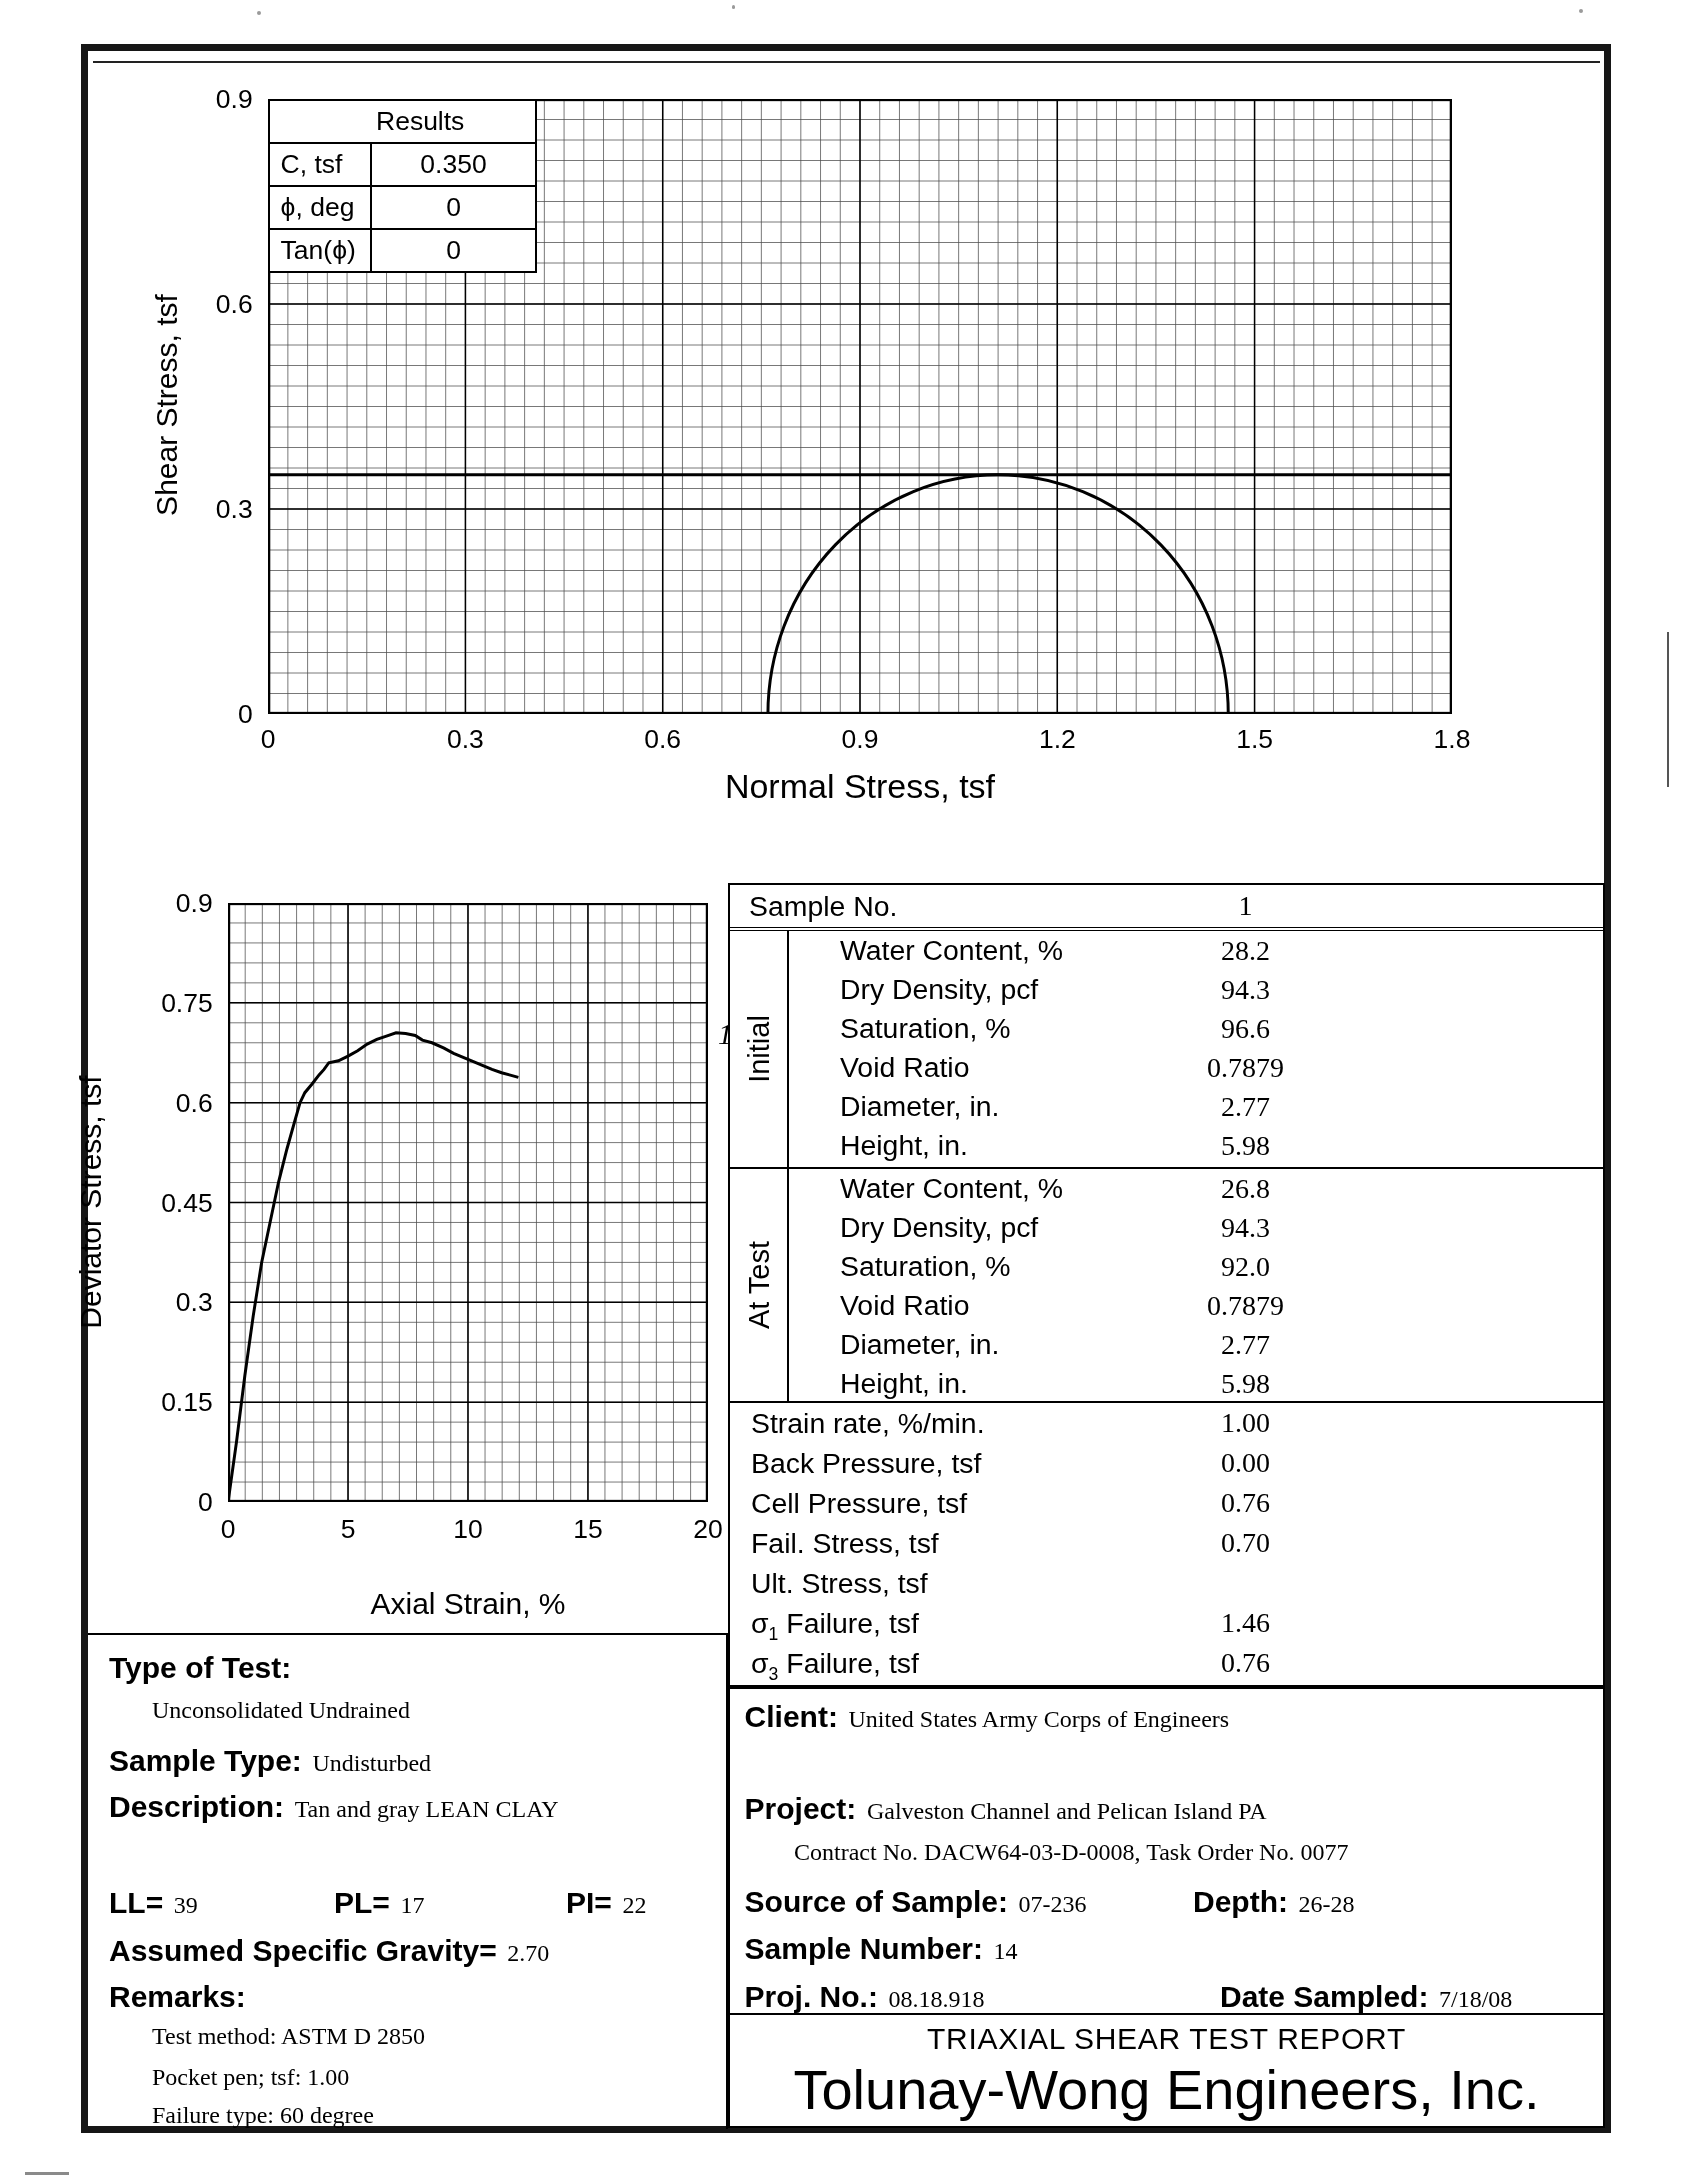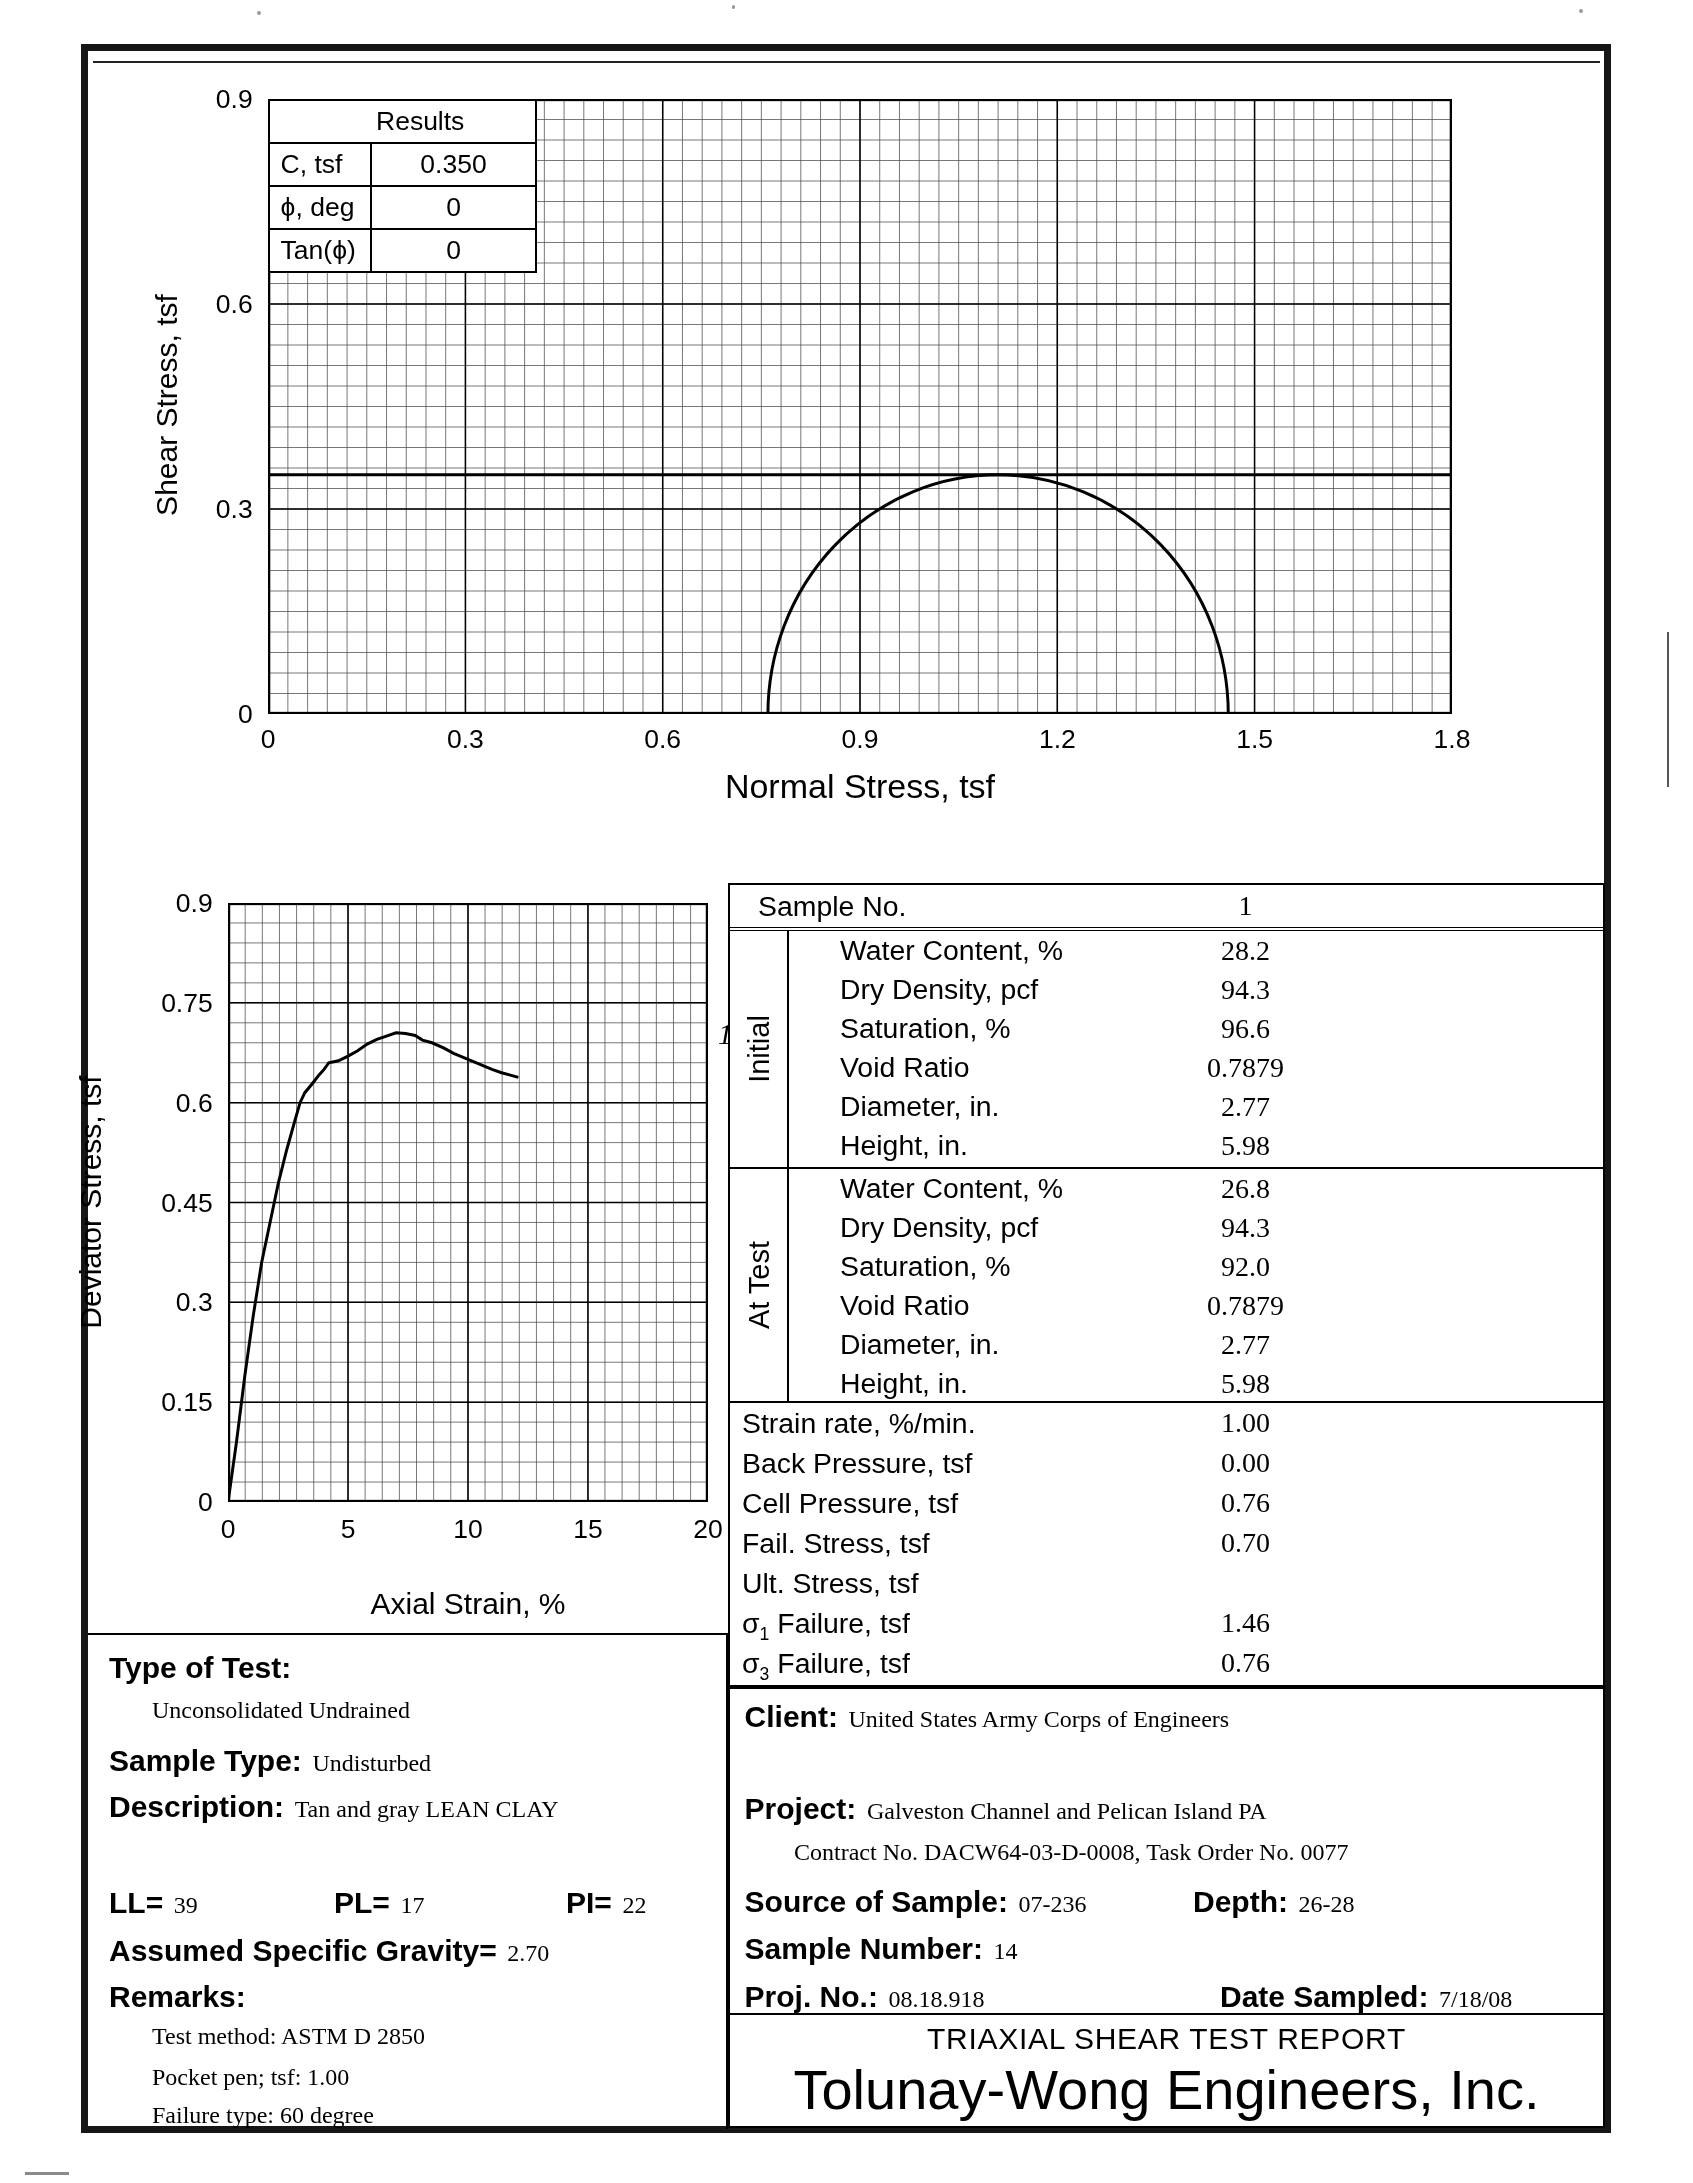--- a/index.html
+++ b/index.html
@@ -45,30 +45,30 @@
   .r-head{height:41px;line-height:41px;border-bottom:2px solid #000;
           padding-left:106px;}
   .r-row{display:flex;height:41px;line-height:41px;border-bottom:2px solid #000;}
   .r-row:last-child{border-bottom:none;}
   .r-lab{width:102px;border-right:2px solid #000;padding-left:10.6px;box-sizing:border-box;}
   .r-val{flex:1;text-align:center;}
 
   
   .stable{left:728px;top:883px;width:877px;height:804px;border:2.6px solid #000;background:#fff;}
   .st-header{position:relative;height:42px;line-height:42px;border-bottom:4px double #000;
-             font-size:28.4px;padding-left:28px;}
+             font-size:28.4px;padding-left:19px;}
   .g{position:relative;border-bottom:2.6px solid #000;}
   .g-initial{height:236px;}
   .g-attest{height:232px;}
   .gl{position:absolute;left:0;top:0;bottom:0;width:57px;border-right:2px solid #000;}
   .gl span{position:absolute;left:50%;top:50%;transform:translate(-50%,-50%) rotate(-90deg);
            white-space:nowrap;font-size:29px;}
   .grow{position:relative;height:39px;line-height:39px;padding-left:110px;font-size:28.4px;}
   .lower{position:relative;}
-  .lrow{position:relative;height:40px;line-height:40px;padding-left:12px;font-size:28.4px;}
+  .lrow{position:relative;height:40px;line-height:40px;padding-left:21px;font-size:28.4px;}
   .lrow sub{font-size:0.62em;margin-right:8px;}
   .val{position:absolute;left:423px;top:0;width:185px;text-align:center;
        font-family:"Liberation Serif","DejaVu Serif",serif;font-size:28px;}
 
   
   .testbox{left:88px;top:1633px;width:640px;height:496px;border-top:2px solid #000;
            border-right:2px solid #000;}
   .cline{position:absolute;white-space:nowrap;font-size:30px;}
   .b{font-weight:bold;font-size:30px;}
   .sv{font-family:Liberation Serif, serif;font-weight:normal;font-size:24px;}

